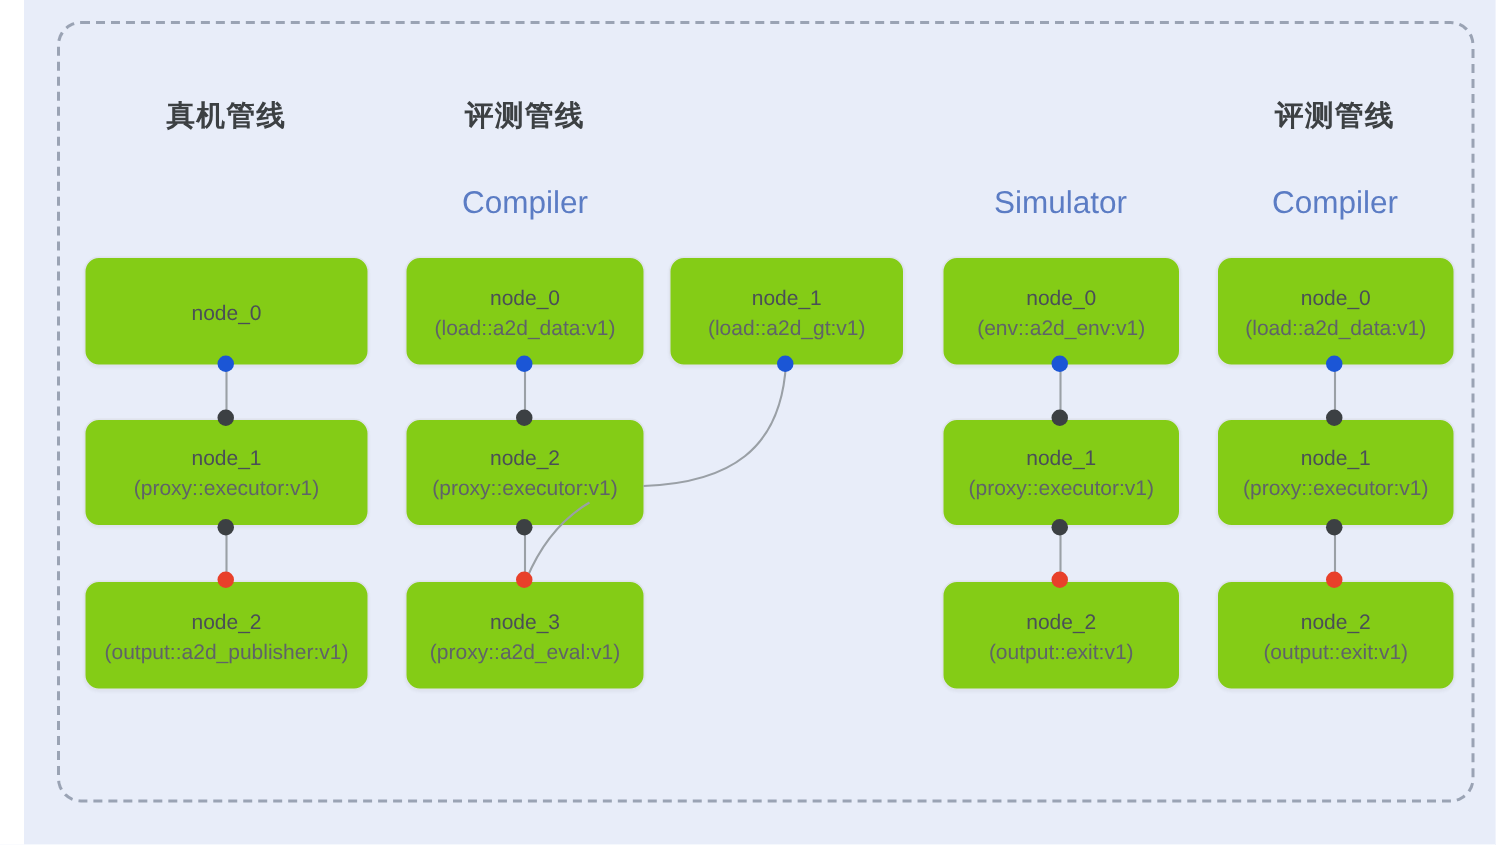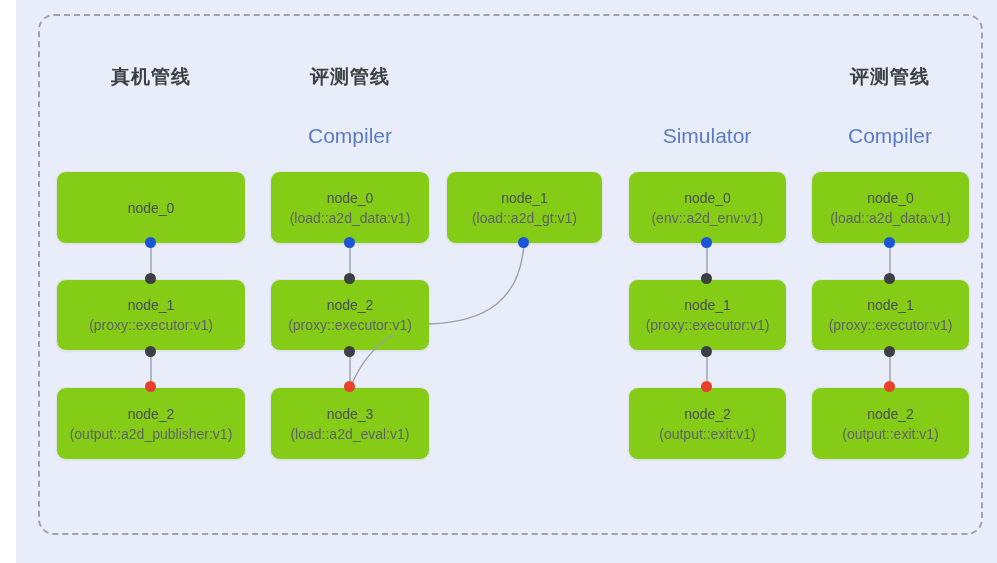--- a/index.html
+++ b/index.html
@@ -148,21 +148,21 @@
 
   <div class="node-box" style="left:254px; top:279px; width:160px; height:72px;">
     <div class="node-title">node_2</div>
     <div class="node-sub">(proxy::executor:v1)</div>
   </div>
   <div class="dot dot-black" style="left:328px; top:273px;"></div>
   <div class="dot dot-black" style="left:328px; top:346px;"></div>
 
   <div class="node-box" style="left:254px; top:387px; width:160px; height:73px;">
     <div class="node-title">node_3</div>
-    <div class="node-sub">(load::a2d_eval:v1)</div>
+    <div class="node-sub">(proxy::a2d_eval:v1)</div>
   </div>
   <div class="dot dot-red" style="left:328px; top:381px;"></div>
 
   <div class="col-subtitle" style="left:591px; top:124px; width:200px;">Simulator</div>
 
   <div class="node-box" style="left:612px; top:171px; width:159px; height:73px;">
     <div class="node-title">node_0</div>
     <div class="node-sub">(env::a2d_env:v1)</div>
   </div>
   <div class="dot dot-blue" style="left:685px; top:237px;"></div>

